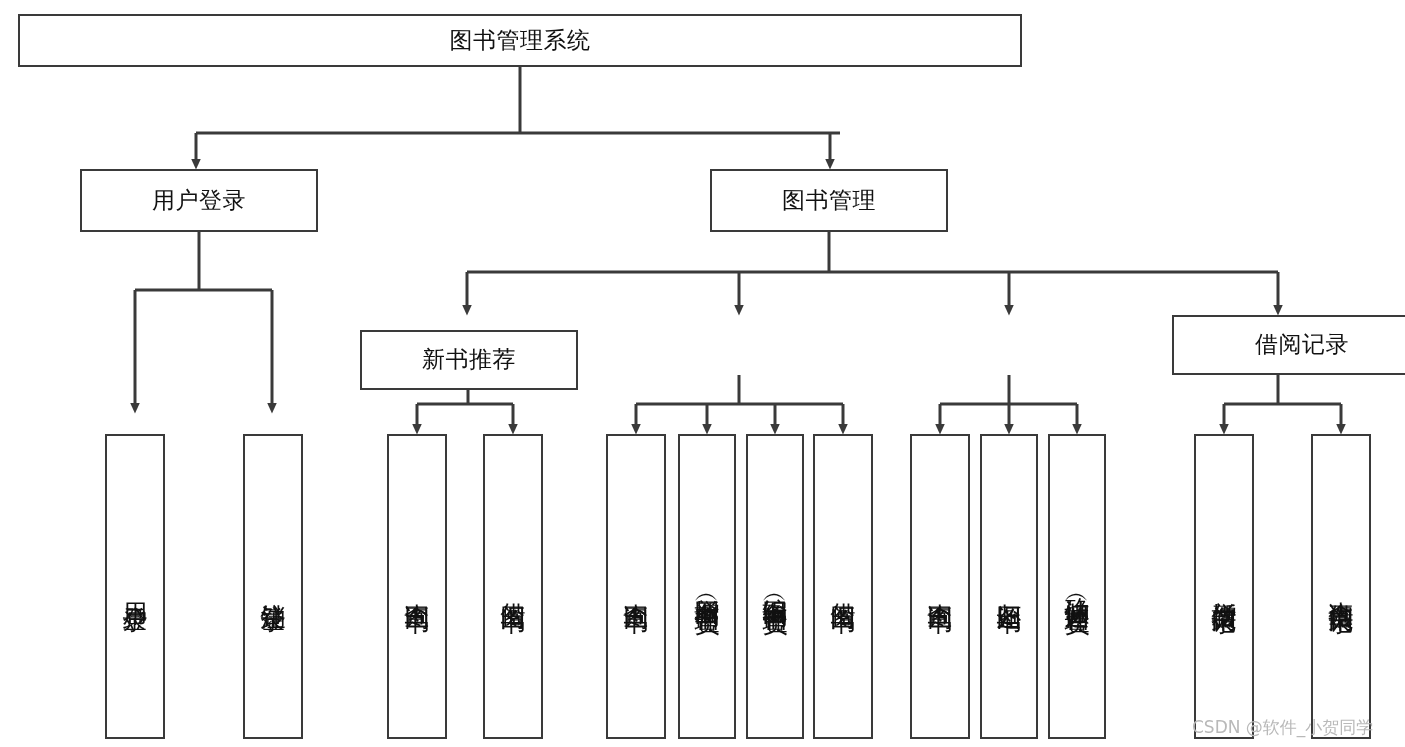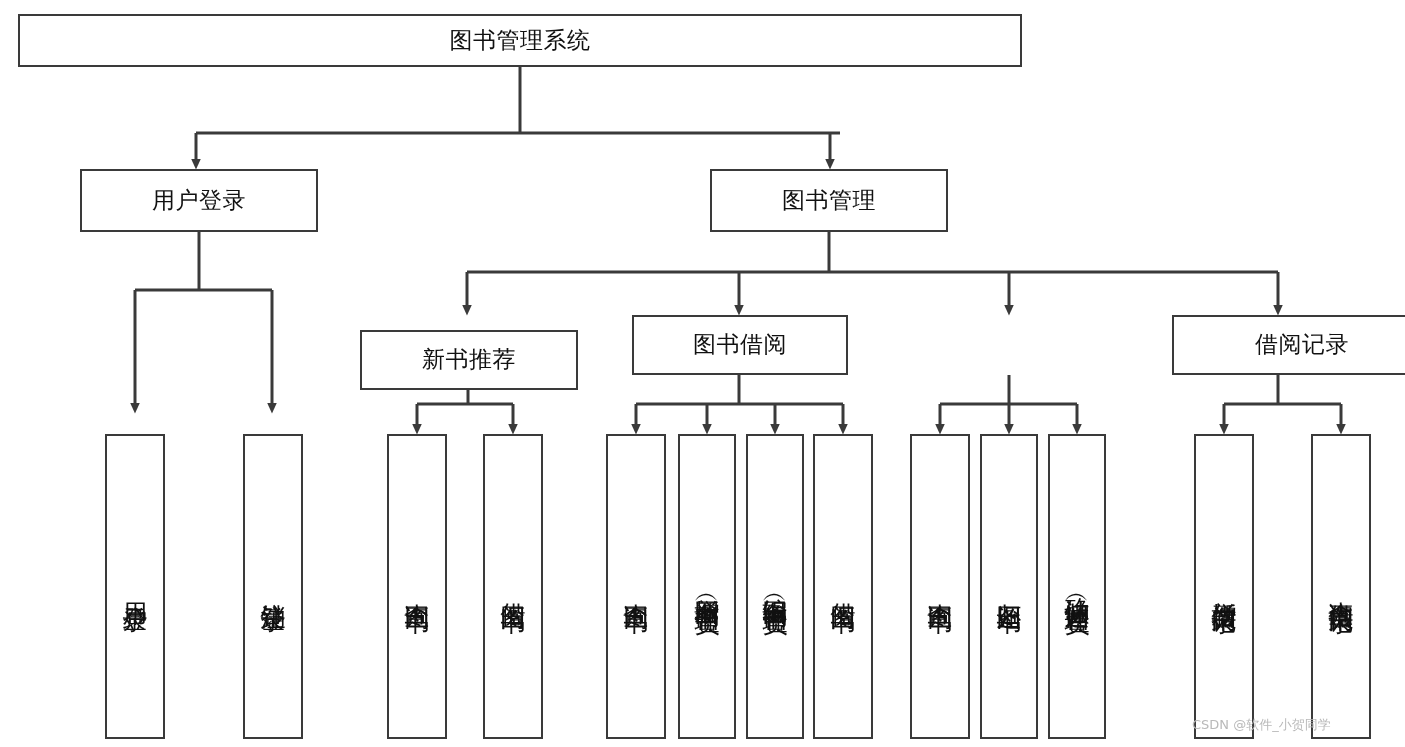--- a/index.html
+++ b/index.html
@@ -62,21 +62,21 @@
     line-height: 1.32;
     letter-spacing: 2px;
     white-space: nowrap;
     max-height: 270px;
   }
   .node.v.tall .label {
     max-height: 280px;
   }
   .watermark {
     position: absolute;
-    font-size: 13px;
+    font-size: 17px;
     color: #b9b9b9;
     white-space: nowrap;
     z-index: 3;
     font-family: "DejaVu Sans", "Liberation Sans", sans-serif;
   }
 </style>
 </head>
 <body>
 
 <div id="canvas">
@@ -140,23 +140,20 @@
   </div>
 
   <div class="node h" style="left:710px; top:169px; width:238px; height:63px;align-items:center;">
     <span class="label">图书管理</span>
   </div>
 
   <div class="node h" style="left:360px; top:315px; width:218px; height:60px;margin-top:15px;">
     <span class="label">新书推荐</span>
   </div>
 
-  <div class="node h" style="left:632px; top:315px; width:216px; height:60px;">
-    <span class="label">图书借阅</span>
-  </div>
 
 
   <div class="node h" style="left:1172px; top:315px; width:260px; height:60px;">
     <span class="label">借阅记录</span>
   </div>
 
   <div class="node v" style="left:105px; top:434px; width:60px; height:305px;">
     <span class="label">用户登录</span>
   </div>
   <div class="node v" style="left:243px; top:434px; width:60px; height:305px;">

